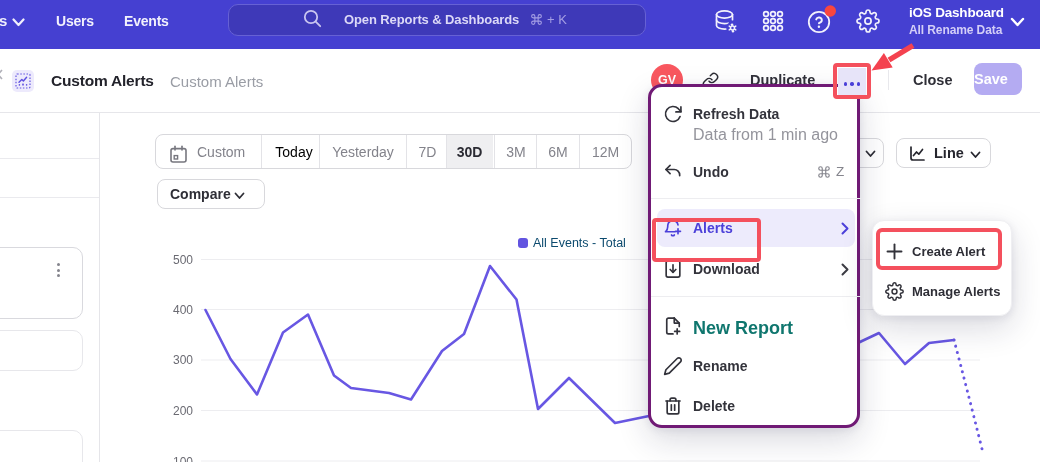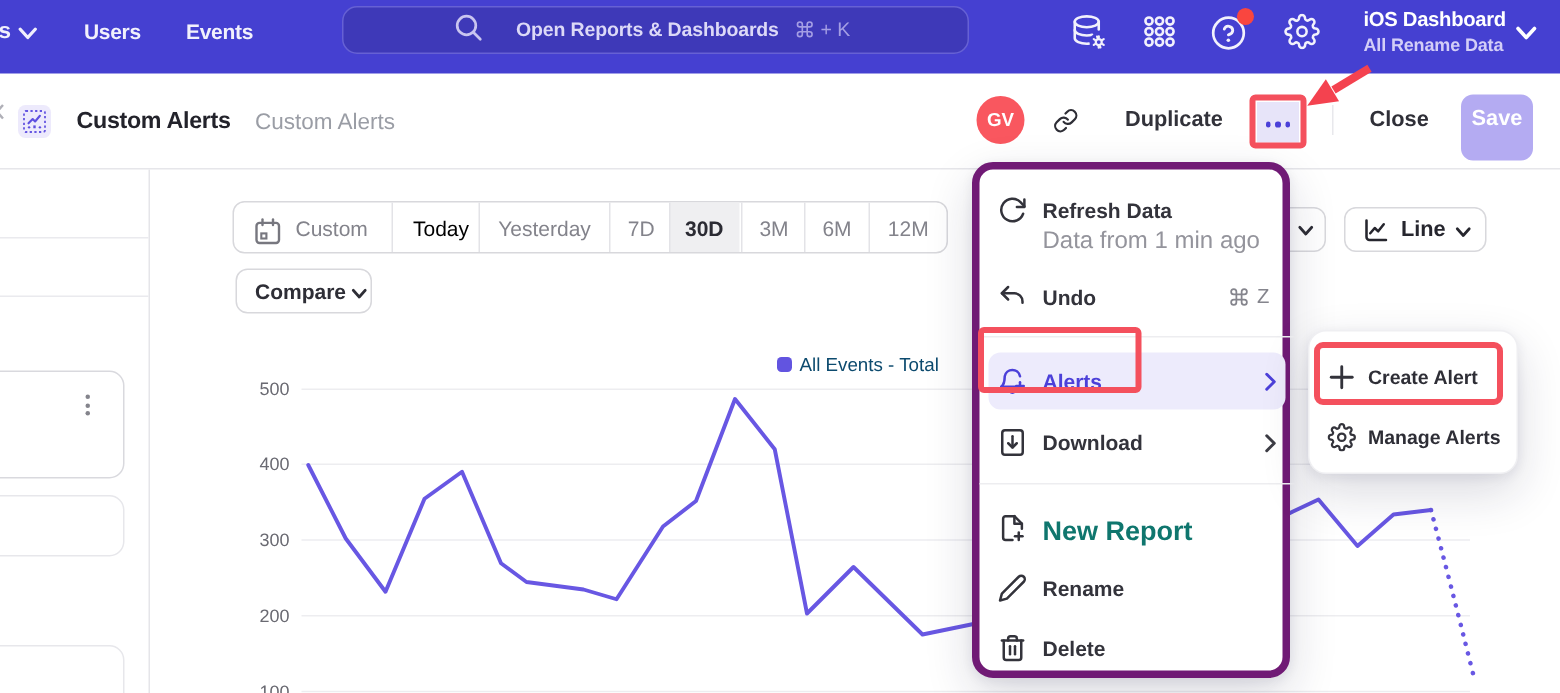--- a/index.html
+++ b/index.html
@@ -107,21 +107,21 @@
   <svg class="abs" style="left:702px;top:23px" width="17" height="17" viewBox="0 0 24 24">
     <g fill="none" stroke="#2e2e36" stroke-width="2.1" stroke-linecap="round" stroke-linejoin="round">
       <path d="M10 13a5 5 0 0 0 7.54.54l3-3a5 5 0 0 0-7.07-7.07l-1.72 1.71"></path>
       <path d="M14 11a5 5 0 0 0-7.54-.54l-3 3a5 5 0 0 0 7.07 7.07l1.71-1.71"></path>
     </g>
   </svg>
   <div class="abs" style="left:750px;top:23px;color:#32323a;font-weight:bold;font-size:14.5px">Duplicate</div>
 
   <div class="abs" style="left:888px;top:21px;width:1px;height:20px;background:#e8e8ec"></div>
   <div class="abs" style="left:913px;top:23px;color:#2f2f37;font-weight:bold;font-size:14.5px">Close</div>
-  <div class="abs" style="left:974px;top:14px;width:48px;height:44px;background:#b4abf2;border-radius:8px;color:#fff;font-weight:bold;font-size:14.5px;text-align:center;line-height:32px">Save</div>
+  <div class="abs" style="left:974px;top:14px;width:48px;height:32px;background:#b4abf2;border-radius:8px;color:#fff;font-weight:bold;font-size:14.5px;text-align:left;line-height:32px">Save</div>
 </div>
 
 <div class="abs" style="left:99px;top:112px;width:1px;height:350px;background:#e5e5e9;z-index:1"></div>
 <div class="abs" style="left:0;top:158px;width:99px;height:1px;background:#eaeaee;z-index:1"></div>
 <div class="abs" style="left:0;top:197px;width:99px;height:1px;background:#eaeaee;z-index:1"></div>
 <div class="abs" style="left:-12px;top:247px;width:93px;height:70px;border:1px solid #d9d9de;border-radius:10px;background:#fff;z-index:1"></div>
 <div class="abs" style="left:57px;top:263px;width:3px;z-index:1">
   <div style="width:3px;height:3px;border-radius:50%;background:#84848c;margin-bottom:2.6px"></div>
   <div style="width:3px;height:3px;border-radius:50%;background:#84848c;margin-bottom:2.6px"></div>
   <div style="width:3px;height:3px;border-radius:50%;background:#84848c"></div>
@@ -149,21 +149,21 @@
   <div class="abs" style="left:41px;top:9px;color:#83838b;font-size:14px">Custom</div>
   <div class="abs" style="left:113px;top:9px;width:50px;text-align:center;color:#000000;font-size:14px">Today</div>
   <div class="abs" style="left:170px;top:9px;width:74px;text-align:center;color:#83838b;font-size:14px">Yesterday</div>
   <div class="abs" style="left:253px;top:9px;width:37px;text-align:center;color:#83838b;font-size:14px">7D</div>
   <div class="abs" style="left:290px;top:9px;width:47px;text-align:center;color:#2b2b33;font-weight:bold;font-size:14px">30D</div>
   <div class="abs" style="left:340px;top:9px;width:40px;text-align:center;color:#83838b;font-size:14px">3M</div>
   <div class="abs" style="left:382px;top:9px;width:40px;text-align:center;color:#83838b;font-size:14px">6M</div>
   <div class="abs" style="left:424px;top:9px;width:51px;text-align:center;color:#83838b;font-size:14px">12M</div>
 </div>
 
-<div class="abs" style="left:157px;top:179px;width:91px;height:30px;border:1px solid #d8d8dc;border-radius:8px;background:#fff;box-sizing:border-box;z-index:2">
+<div class="abs" style="left:157px;top:179px;width:108px;height:30px;border:1px solid #d8d8dc;border-radius:8px;background:#fff;box-sizing:border-box;z-index:2">
   <div class="abs" style="left:12px;top:6px;color:#2e2e36;font-weight:bold;font-size:14px">Compare</div>
   <svg class="abs" style="left:76px;top:12px" width="11" height="8" viewBox="0 0 11 8">
     <polyline points="1.5,1.5 5.5,6 9.5,1.5" fill="none" stroke="#2e2e36" stroke-width="1.8" stroke-linecap="round" stroke-linejoin="round"></polyline>
   </svg>
 </div>
 
 <div class="abs" style="left:826px;top:138px;width:58px;height:30px;border:1px solid #d8d8dc;border-radius:8px;background:#fff;box-sizing:border-box;z-index:2">
   <svg class="abs" style="left:38px;top:11px" width="11" height="8" viewBox="0 0 11 8">
     <polyline points="1.5,1.5 5.5,6 9.5,1.5" fill="none" stroke="#2e2e36" stroke-width="1.8" stroke-linecap="round" stroke-linejoin="round"></polyline>
   </svg>
@@ -197,21 +197,21 @@
     <text x="193" y="263.5">500</text>
     <text x="193" y="313.5">400</text>
     <text x="193" y="364">300</text>
     <text x="193" y="414.5">200</text>
     <text x="193" y="465.5">100</text>
   </g>
   <polyline fill="none" stroke="#6857e3" stroke-width="2.6" stroke-linejoin="round" stroke-linecap="round" points="205.5,310 230.5,359 257,394.5 283,332.5 308,314.5 334,375.5 351,388 389,393 411,399.5 442,351 464,334 490,266 516.5,299.5 538,409 569,378 615,423 649,416 700,385 745,398 800,350 840,352 862,341 879,333 905,364 929,343 954,340"></polyline>
   <path d="M954,340 Q966,385 982,449" fill="none" stroke="#6857e3" stroke-width="3" stroke-linecap="round" stroke-dasharray="0.1 6.5"></path>
 </svg>
 
-<div class="abs" id="menu" style="left:648px;top:108px;width:212px;height:344px;background:#fff;border:5px solid #701a75;border-radius:14px;box-sizing:border-box;box-shadow:0 12px 32px rgba(25,25,60,.16),0 2px 8px rgba(25,25,60,.08);z-index:5">
+<div class="abs" id="menu" style="left:648px;top:84px;width:212px;height:344px;background:#fff;border:3px solid #701a75;border-radius:14px;box-sizing:border-box;box-shadow:0 12px 32px rgba(25,25,60,.16),0 2px 8px rgba(25,25,60,.08);z-index:5">
 
   <svg class="abs" style="left:12px;top:17px" width="20" height="20" viewBox="0 0 24 24">
     <g fill="none" stroke="#33333b" stroke-width="2" stroke-linecap="round" stroke-linejoin="round">
       <polyline points="21.5,3.5 21.5,9.5 15.5,9.5"></polyline>
       <path d="M20.5 15a9 9 0 1 1-2.12-9.36L21.5 9"></path>
     </g>
   </svg>
   <div class="abs" style="left:42px;top:19px;color:#33333b;font-weight:bold;font-size:14px">Refresh Data</div>
   <div class="abs" style="left:42px;top:39px;color:#94949c;font-size:16px">Data from 1 min ago</div>
 

